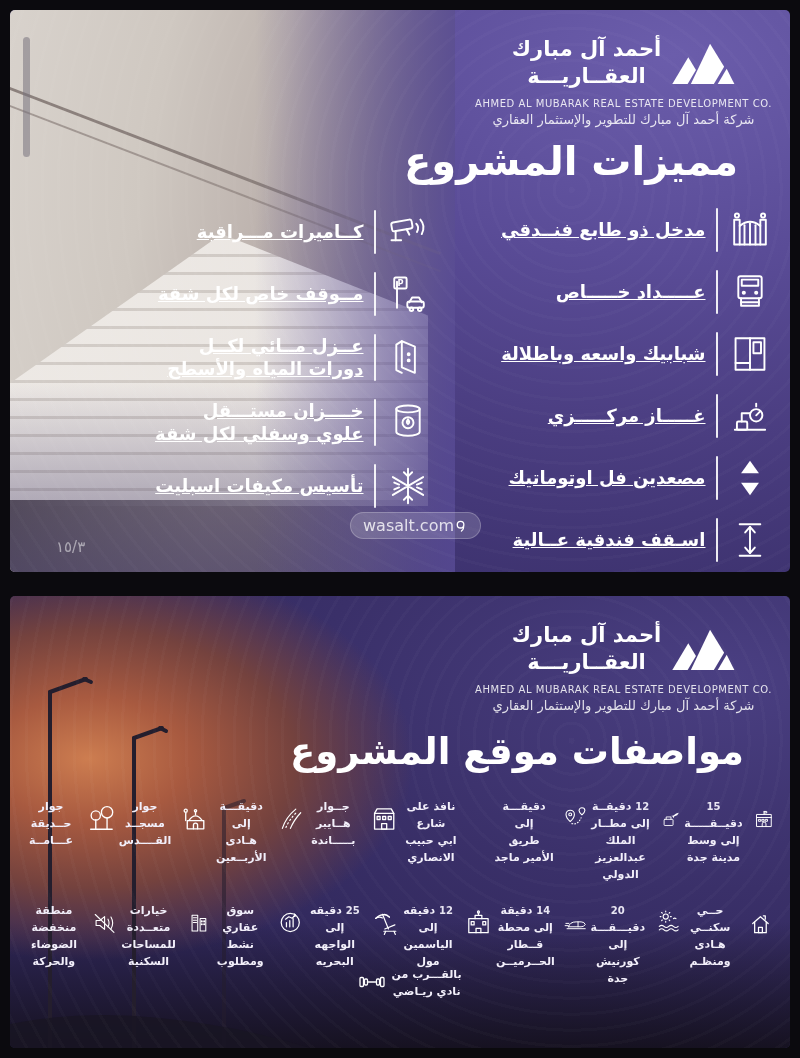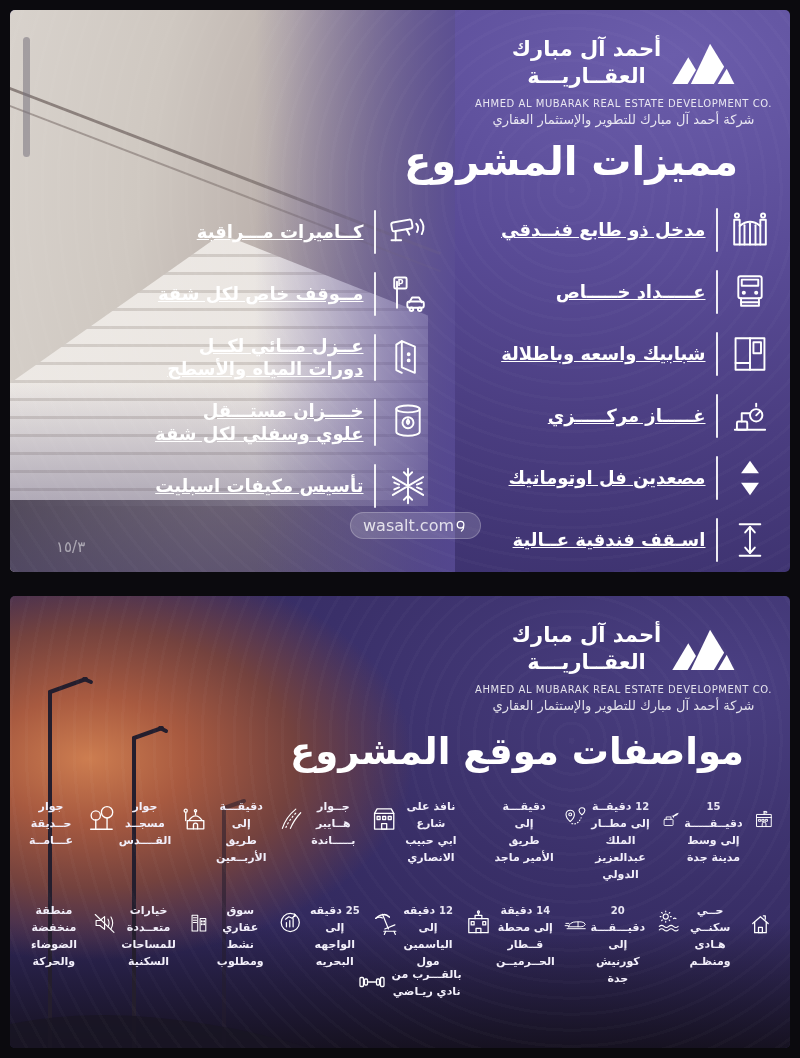--- a/index.html
+++ b/index.html
@@ -363,21 +363,21 @@
           </div>
         </div>
         <div class="loc-item">
           <svg viewBox="0 0 64 64" class="icon loc-icon">
             <path d="M12 53 Q20 28 42 10"></path>
             <path d="M30 53 Q38 34 53 18"></path>
             <path d="M20 51 Q28 32 46 15" stroke-dasharray="3 6"></path>
           </svg>
           <div class="loc-label">
             <div>دقيقـــة إلى</div>
-            <div>طريق الأربــعين</div>
+            <div>هـادى الأربــعين</div>
           </div>
         </div>
         <div class="loc-item">
           <svg viewBox="0 0 64 64" class="icon loc-icon">
             <path d="M19 35 q13 -18 26 0"></path>
             <path d="M16 35 h32 v16 H16 z"></path>
             <path d="M32 24 v-5"></path>
             <circle cx="32" cy="16" r="2.2"></circle>
             <path d="M13 35 V21"></path>
             <circle cx="13" cy="16" r="3"></circle>

